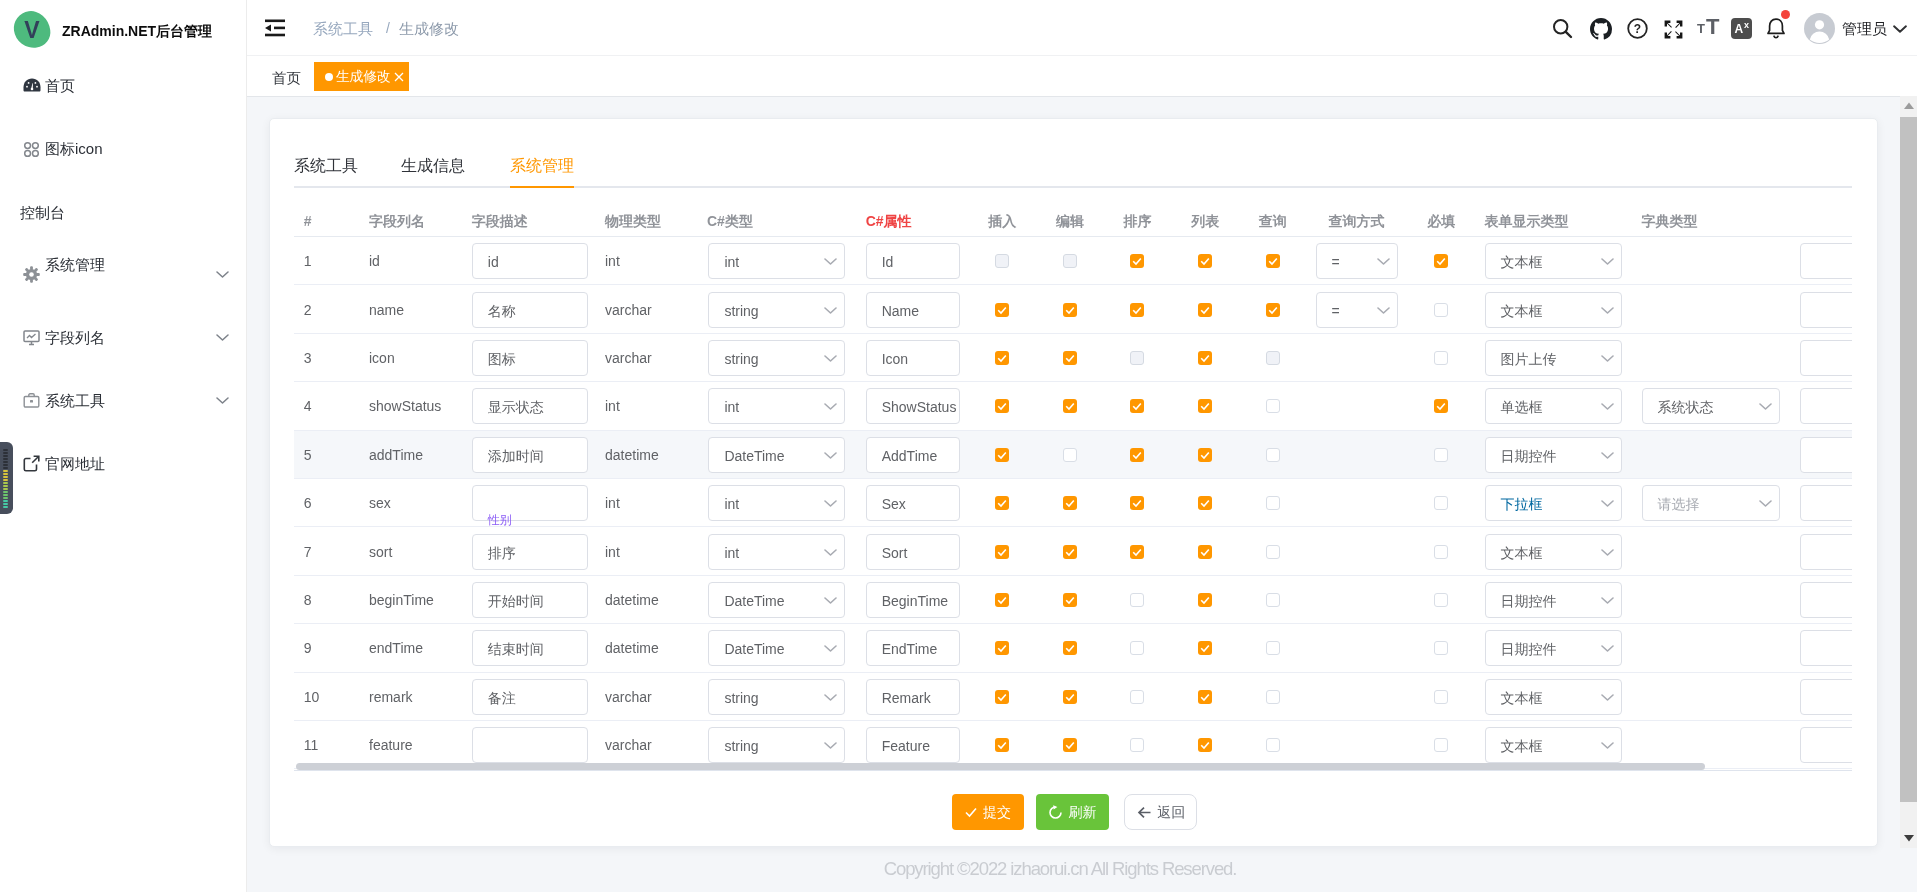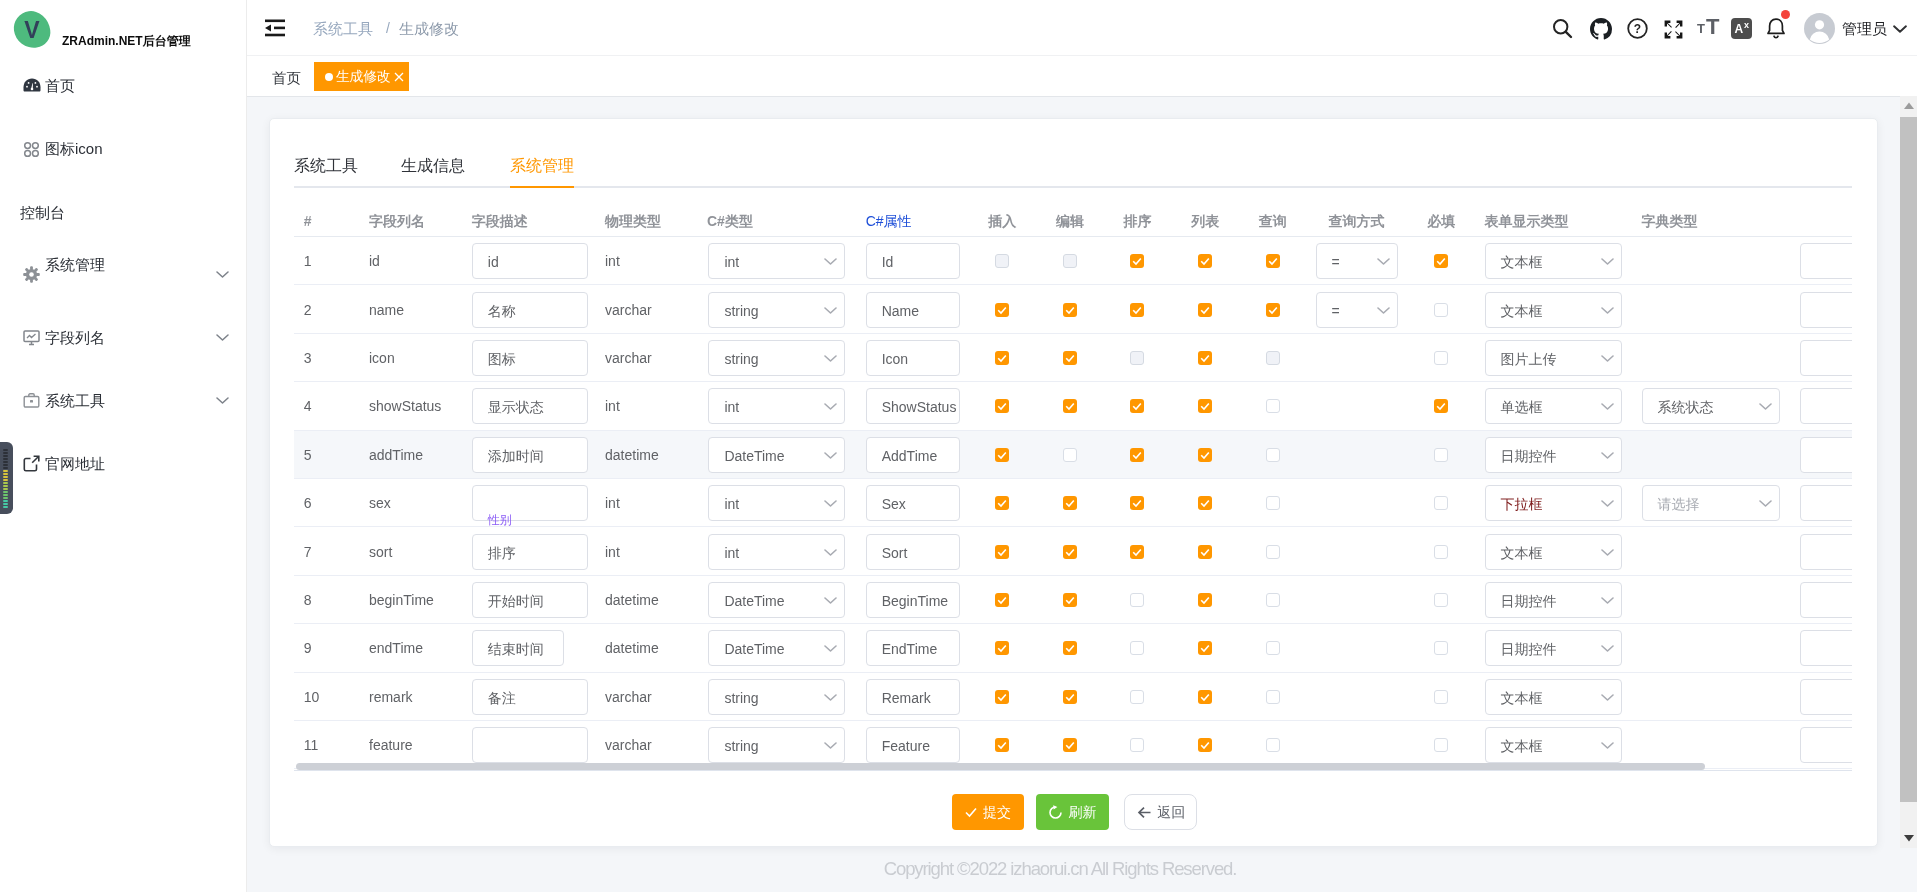--- a/index.html
+++ b/index.html
@@ -4,21 +4,21 @@
 *{margin:0;padding:0;box-sizing:content-box}
 html,body{width:1917px;height:892px;overflow:hidden}
 body{font-family:"Liberation Sans",sans-serif;position:relative;background:#fff;-webkit-font-smoothing:antialiased}
 .abs{position:absolute}
 </style></head><body>
 
 <div class="abs" style="left:247px;top:97px;width:1670px;height:795px;background:#f4f6f9"></div>
 <div class="abs" style="left:0;top:0;width:246px;height:892px;background:#fff;border-right:1px solid #ececec">
 <div class="abs" style="left:14px;top:11px;width:36px;height:37px;background:#4eba7e;border-radius:48% 52% 44% 56%/46% 58% 42% 54%;transform:rotate(-8deg)"></div>
 <div class="abs" style="left:14px;top:11px;width:36px;height:37px;text-align:center;line-height:38px;font-size:23px;font-weight:bold;color:#32405a">V</div>
-<div class="abs" style="left:62px;top:33px;font-size:12px;font-weight:bold;color:#0c0c0c;white-space:nowrap">ZRAdmin.NET后台管理</div>
+<div class="abs" style="left:62px;top:23px;font-size:14px;font-weight:bold;color:#0c0c0c;white-space:nowrap">ZRAdmin.NET后台管理</div>
 <svg class="abs" style="left:23px;top:78px" width="18" height="14" viewBox="0 0 18 14">
       <path d="M9 0.5 C4 0.5 0.5 4.4 0.5 9.2 L0.5 12.2 C0.5 13 1 13.5 1.8 13.5 L16.2 13.5 C17 13.5 17.5 13 17.5 12.2 L17.5 9.2 C17.5 4.4 14 0.5 9 0.5 Z" fill="#2f3640"></path>
       <circle cx="4" cy="8.7" r="0.9" fill="#fff"></circle>
       <circle cx="14" cy="8.7" r="0.9" fill="#fff"></circle>
       <circle cx="5.6" cy="4.9" r="0.9" fill="#fff"></circle>
       <circle cx="12.4" cy="4.9" r="0.9" fill="#fff"></circle>
       <path d="M8.2 10.8 L9.4 5.2 L9.9 5.3 L9.8 10.9 Z" fill="#fff"></path>
       <circle cx="9" cy="11" r="1.3" fill="#fff"></circle>
     </svg>
 <div class="abs" style="left:45px;top:77px;font-size:15px;color:#2b2f36">首页</div>
@@ -166,21 +166,21 @@
 <div style="position:absolute;left:131px;top:37px;font-size:16px;color:#2f3238">生成信息</div>
 <div style="position:absolute;left:240px;top:37px;font-size:16px;color:#ff9700">系统管理</div>
 <div style="position:absolute;left:24px;top:67px;width:1558px;height:2px;background:#e4e7ed"></div>
 <div style="position:absolute;left:240px;top:67px;width:64px;height:2px;background:#ff9700"></div>
 <div style="position:absolute;left:24px;top:69px;width:1558px;height:652px;overflow:hidden">
 <div style="position:absolute;left:9.699999999999989px;top:25px;font-size:14px;font-weight:bold;color:#909399">#</div>
 <div style="position:absolute;left:75px;top:25px;font-size:14px;font-weight:bold;color:#909399">字段列名</div>
 <div style="position:absolute;left:177.8px;top:25px;font-size:14px;font-weight:bold;color:#909399">字段描述</div>
 <div style="position:absolute;left:311px;top:25px;font-size:14px;font-weight:bold;color:#909399">物理类型</div>
 <div style="position:absolute;left:413px;top:25px;font-size:14px;font-weight:bold;color:#909399">C#类型</div>
-<div style="position:absolute;left:571.7px;top:25px;font-size:14px;font-weight:normal;color:#1d4ed8">C#属性</div>
+<div style="position:absolute;left:571.7px;top:25px;font-size:14px;font-weight:bold;color:#ef4444">C#属性</div>
 <div style="position:absolute;left:1190.6px;top:25px;font-size:14px;font-weight:bold;color:#909399">表单显示类型</div>
 <div style="position:absolute;left:1347.5px;top:25px;font-size:14px;font-weight:bold;color:#909399">字典类型</div>
 <div style="position:absolute;left:694.3px;top:25px;font-size:14px;font-weight:bold;color:#909399;width:28px;text-align:center">插入</div>
 <div style="position:absolute;left:761.9000000000001px;top:25px;font-size:14px;font-weight:bold;color:#909399;width:28px;text-align:center">编辑</div>
 <div style="position:absolute;left:829.4000000000001px;top:25px;font-size:14px;font-weight:bold;color:#909399;width:28px;text-align:center">排序</div>
 <div style="position:absolute;left:897.3px;top:25px;font-size:14px;font-weight:bold;color:#909399;width:28px;text-align:center">列表</div>
 <div style="position:absolute;left:964.8px;top:25px;font-size:14px;font-weight:bold;color:#909399;width:28px;text-align:center">查询</div>
 <div style="position:absolute;left:1034.4px;top:25px;font-size:14px;font-weight:bold;color:#909399;width:56px;text-align:center">查询方式</div>
 <div style="position:absolute;left:1133.3px;top:25px;font-size:14px;font-weight:bold;color:#909399;width:28px;text-align:center">必填</div>
 <div style="position:absolute;left:0px;top:48px;width:1558px;height:1px;background:#e6eaf0"></div>
@@ -466,21 +466,21 @@
         </svg>
       </div>
 <div style="position:absolute;left:904.3px;top:308.2px;width:14px;height:14px;background:#ff9700;border-radius:3px">
         <svg width="14" height="14" viewBox="0 0 14 14" style="position:absolute;left:0;top:0">
           <polyline points="3.2,7.2 6,10 10.8,4.4" fill="none" stroke="#fff" stroke-width="1.6"></polyline>
         </svg>
       </div>
 <div style="position:absolute;left:971.8px;top:308.2px;width:14px;height:14px;background:#ffffff;border:1px solid #d9dee6;border-radius:3px;box-sizing:border-box"></div>
 <div style="position:absolute;left:1140.3px;top:308.2px;width:14px;height:14px;background:#ffffff;border:1px solid #d9dee6;border-radius:3px;box-sizing:border-box"></div>
 <div style="position:absolute;left:1190.6px;top:297.2px;width:137px;height:36px;background:#fff;border:1px solid #dcdfe6;border-radius:4px;box-sizing:border-box">
-        <span style="position:absolute;left:15px;top:0;line-height:36px;font-size:14px;color:#7f1d1d">下拉框</span>
+        <span style="position:absolute;left:15px;top:0;line-height:36px;font-size:14px;color:#0369a1">下拉框</span>
         <svg style="position:absolute;left:115px;top:14px" width="13" height="7" viewBox="0 0 13 7">
           <polyline points="1,1 6.5,6 12,1" fill="none" stroke="#a8abb2" stroke-width="1.6" stroke-linecap="round" stroke-linejoin="round"></polyline>
         </svg>
       </div>
 <div style="position:absolute;left:1347.5px;top:297.2px;width:138px;height:36px;background:#fff;border:1px solid #dcdfe6;border-radius:4px;box-sizing:border-box">
         <span style="position:absolute;left:15px;top:0;line-height:36px;font-size:14px;color:#a8abb2">请选择</span>
         <svg style="position:absolute;left:116px;top:14px" width="13" height="7" viewBox="0 0 13 7">
           <polyline points="1,1 6.5,6 12,1" fill="none" stroke="#a8abb2" stroke-width="1.6" stroke-linecap="round" stroke-linejoin="round"></polyline>
         </svg>
       </div>
@@ -571,21 +571,21 @@
         <svg style="position:absolute;left:115px;top:14px" width="13" height="7" viewBox="0 0 13 7">
           <polyline points="1,1 6.5,6 12,1" fill="none" stroke="#a8abb2" stroke-width="1.6" stroke-linecap="round" stroke-linejoin="round"></polyline>
         </svg>
       </div>
 <div style="position:absolute;left:1505.9px;top:394.0px;width:110px;height:36px;background:#fff;border:1px solid #dcdfe6;border-radius:4px;box-sizing:border-box"></div>
 <div style="position:absolute;left:0px;top:483.6px;width:1558px;height:1px;background:#ebeef5"></div>
 <div style="position:absolute;left:9.699999999999989px;top:452.4000000000001px;font-size:14px;color:#606266">9</div>
 <div style="position:absolute;left:75px;top:452.4000000000001px;font-size:14px;color:#606266">endTime</div>
 <div style="position:absolute;left:311px;top:452.4000000000001px;font-size:14px;color:#606266">datetime</div>
 <div style="position:absolute;left:177.8px;top:442.4000000000001px"></div>
-<div style="position:absolute;left:177.8px;top:442.4000000000001px;width:92px;height:36px;background:#fff;border:1px solid #dcdfe6;border-radius:4px;box-sizing:border-box">
+<div style="position:absolute;left:177.8px;top:442.4000000000001px;width:116px;height:36px;background:#fff;border:1px solid #dcdfe6;border-radius:4px;box-sizing:border-box">
         <span style="position:absolute;left:15px;top:0;line-height:36px;font-size:14px;color:#606266">结束时间</span>
       </div>
 <div style="position:absolute;left:414.4px;top:442.4000000000001px;width:137px;height:36px;background:#fff;border:1px solid #dcdfe6;border-radius:4px;box-sizing:border-box">
         <span style="position:absolute;left:15px;top:0;line-height:36px;font-size:14px;color:#606266">DateTime</span>
         <svg style="position:absolute;left:115px;top:14px" width="13" height="7" viewBox="0 0 13 7">
           <polyline points="1,1 6.5,6 12,1" fill="none" stroke="#a8abb2" stroke-width="1.6" stroke-linecap="round" stroke-linejoin="round"></polyline>
         </svg>
       </div>
 <div style="position:absolute;left:571.7px;top:442.4000000000001px;width:94px;height:36px;background:#fff;border:1px solid #dcdfe6;border-radius:4px;box-sizing:border-box">
         <span style="position:absolute;left:15px;top:0;line-height:36px;font-size:14px;color:#606266">EndTime</span>

